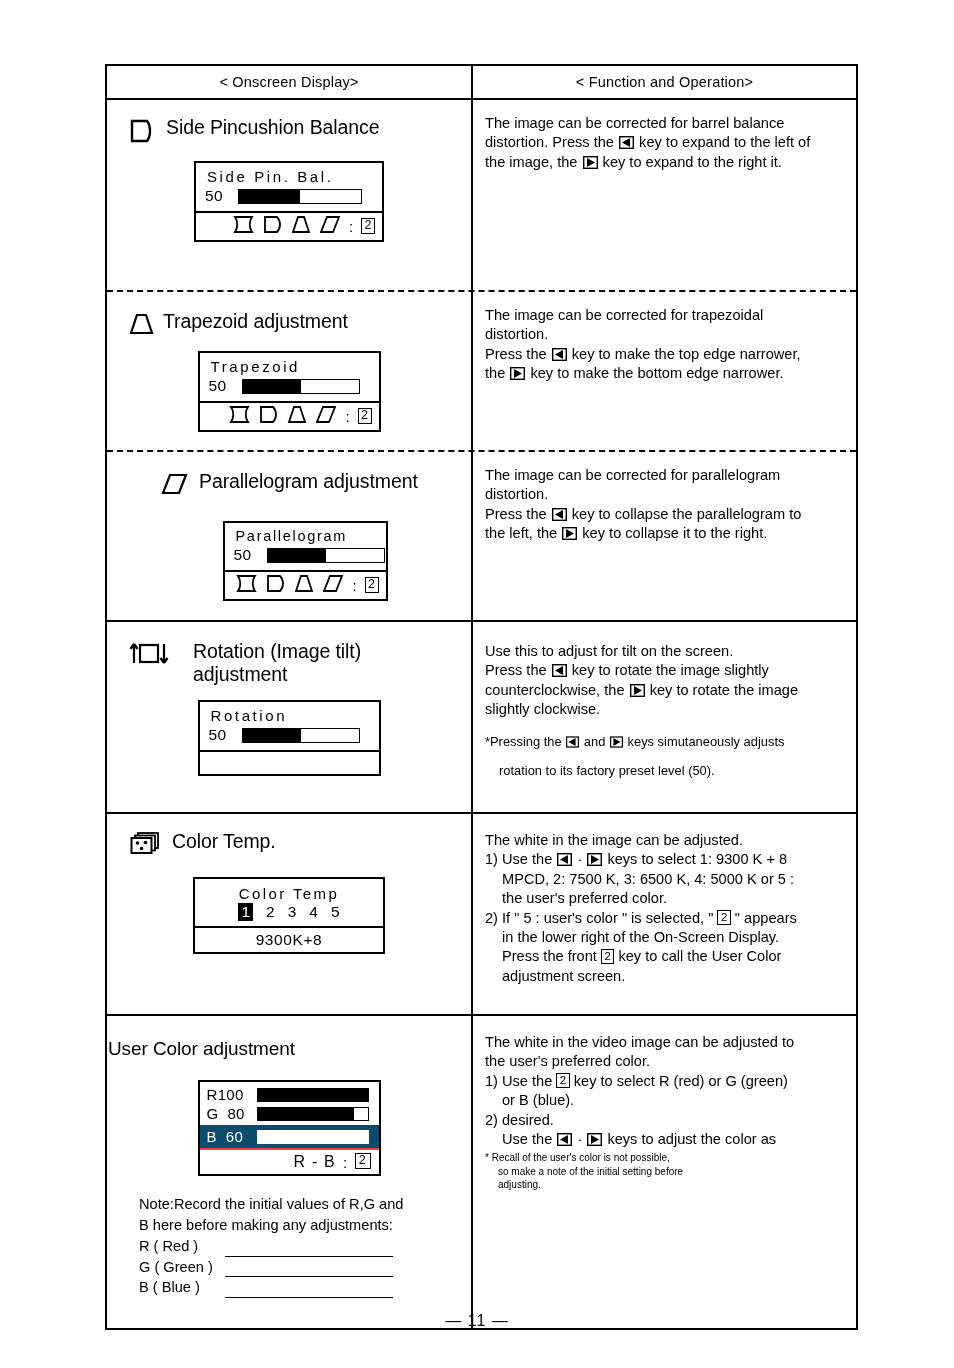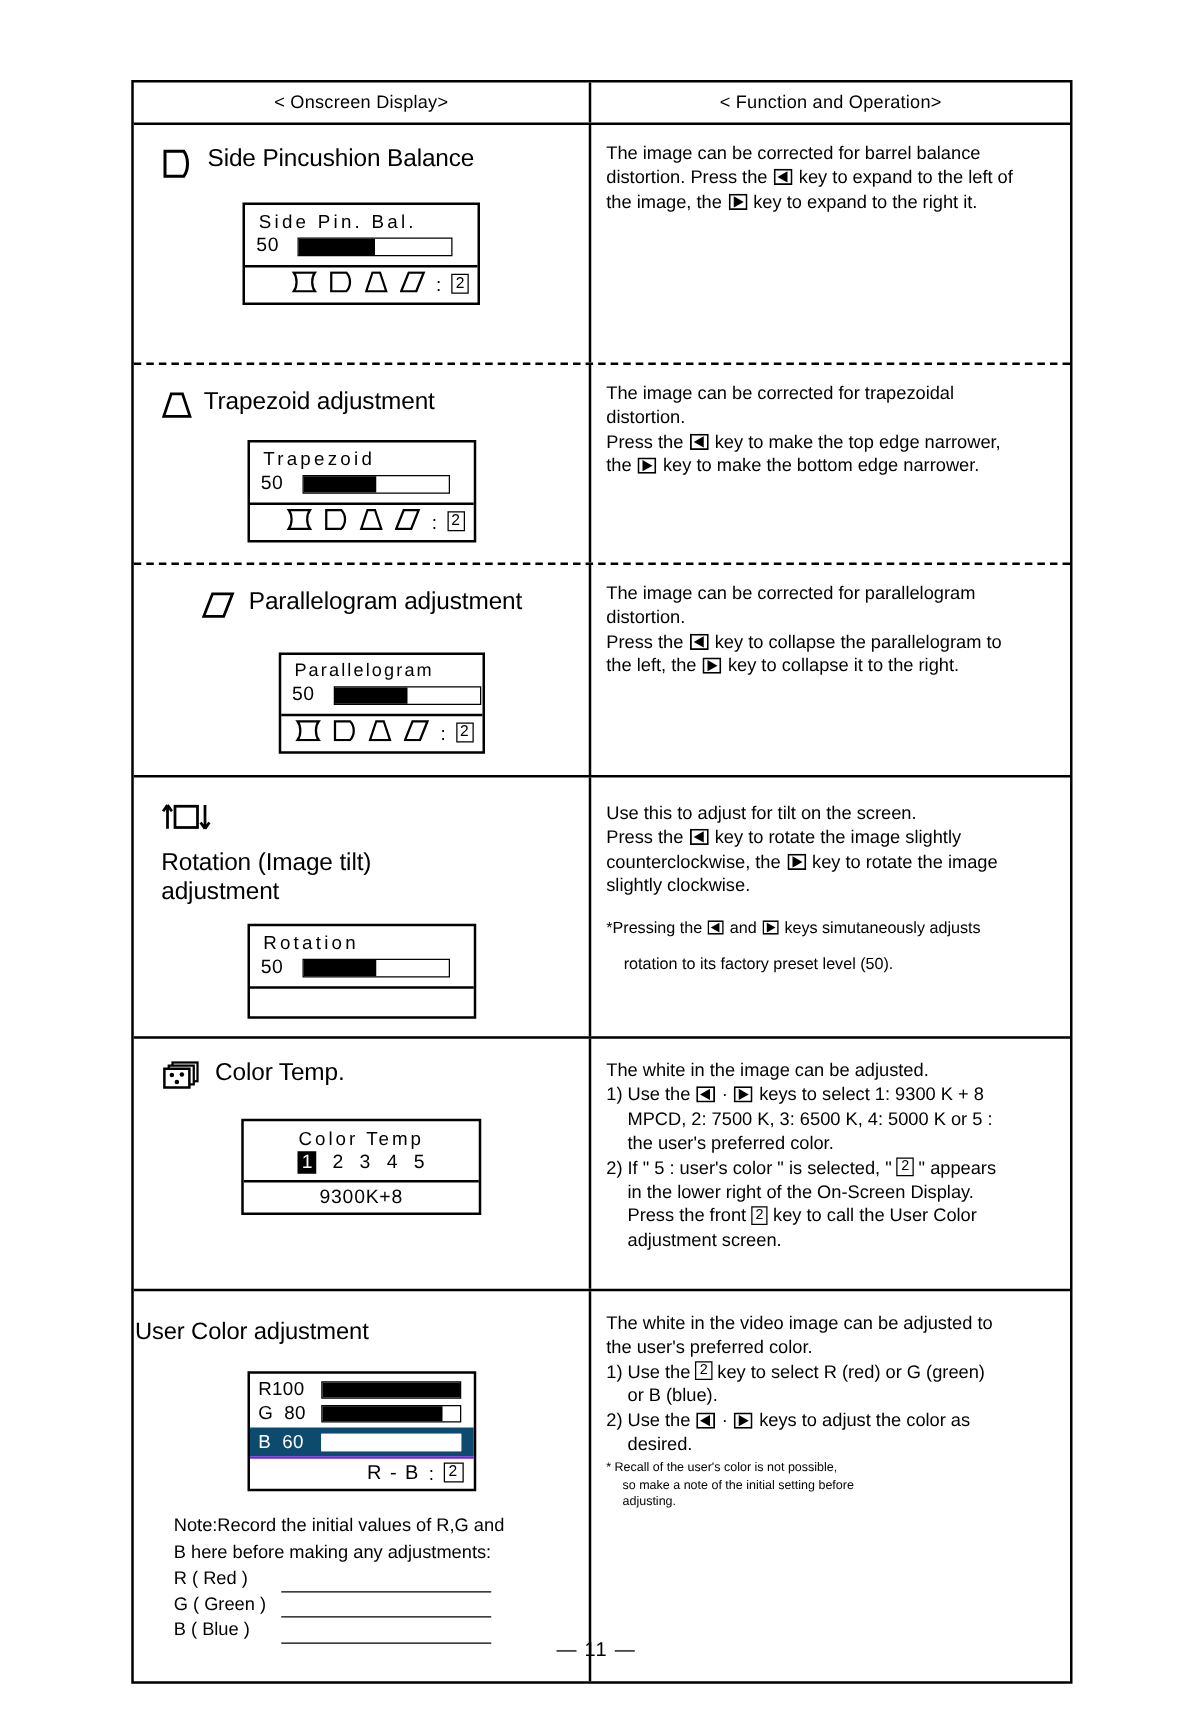--- a/index.html
+++ b/index.html
@@ -211,21 +211,21 @@
     border: 1.5px solid #000;
     height: 14px;
     box-sizing: border-box;
     background: #fff;
     flex: 0 0 auto;
   }
   .uc-row.inv .uc-bar { border-color: #fff; }
   .uc-bar > i { display: block; height: 100%; background: #000; }
   .uc-row.inv .uc-bar > i { background: #fff; }
   .uc-foot {
-    border-top: 2px solid #6d28d9;
+    border-top: 2px solid #ef4444;
     display: flex;
     align-items: center;
     justify-content: flex-end;
     gap: 6px;
     font-size: 16px;
     letter-spacing: 1.2px;
     padding: 3px 8px 3px 8px;
   }
 
   
@@ -485,21 +485,21 @@
                   <rect x="0.7" y="0.7" width="13.6" height="11.6" fill="none" stroke="#000" stroke-width="1.4"></rect>
                   <path d="M4 2 L4 11 L12 6.5 Z" fill="#000"></path>
                 </svg></span> key to collapse it to the right.</p>
         </div>
       </div>
     </div>
 
     <div class="row solid-top" style="min-height:192px;">
       <div class="col-left">
         <div class="feature" style="padding-top:18px;">
-          <div class="feature-head" style="gap:9px;flex-direction:column;">
+          <div class="feature-head" style="gap:22px;">
             <span class="ficon" style="margin-top:2px;">
               <svg width="42" height="23" viewBox="0 0 42 23">
                 <path d="M5 21 L5 3 M5 2 L1.5 7 M5 2 L8.5 7" fill="none" stroke="#000" stroke-width="2.2"></path>
                 <rect x="11" y="3" width="18" height="17" fill="none" stroke="#000" stroke-width="2.2"></rect>
                 <path d="M35 2 L35 20 M35 21 L31.5 16 M35 21 L38.5 16" fill="none" stroke="#000" stroke-width="2.2"></path>
               </svg>
             </span>
             <span class="feature-title">
               <span>Rotation (Image tilt)</span><br>
               <span>adjustment</span>
@@ -677,28 +677,28 @@
           <div class="ol-item">
             <span class="ol-marker">1)</span>
             <span class="ol-body">
               <p>Use the <span class="keybox small">2</span> key to select R (red) or G (green)</p>
               <p>or B (blue).</p>
             </span>
           </div>
           <div class="ol-item">
             <span class="ol-marker">2)</span>
             <span class="ol-body">
+              <p>desired.</p>
               <p>Use the <span class="kA"><svg width="15" height="13" viewBox="0 0 15 13">
                       <rect x="0.7" y="0.7" width="13.6" height="11.6" fill="none" stroke="#000" stroke-width="1.4"></rect>
                       <path d="M11 2 L11 11 L3 6.5 Z" fill="#000"></path>
                     </svg></span> · <span class="kA"><svg width="15" height="13" viewBox="0 0 15 13">
                       <rect x="0.7" y="0.7" width="13.6" height="11.6" fill="none" stroke="#000" stroke-width="1.4"></rect>
                       <path d="M4 2 L4 11 L12 6.5 Z" fill="#000"></path>
                     </svg></span> keys to adjust the color as</p>
-              <p>desired.</p>
             </span>
           </div>
           <div class="warn" style="margin-top:2px;">
             <p>* Recall of the user's color is not possible,</p>
             <p class="hang">so make a note of the initial setting before</p>
             <p class="hang">adjusting.</p>
           </div>
         </div>
       </div>
     </div>

